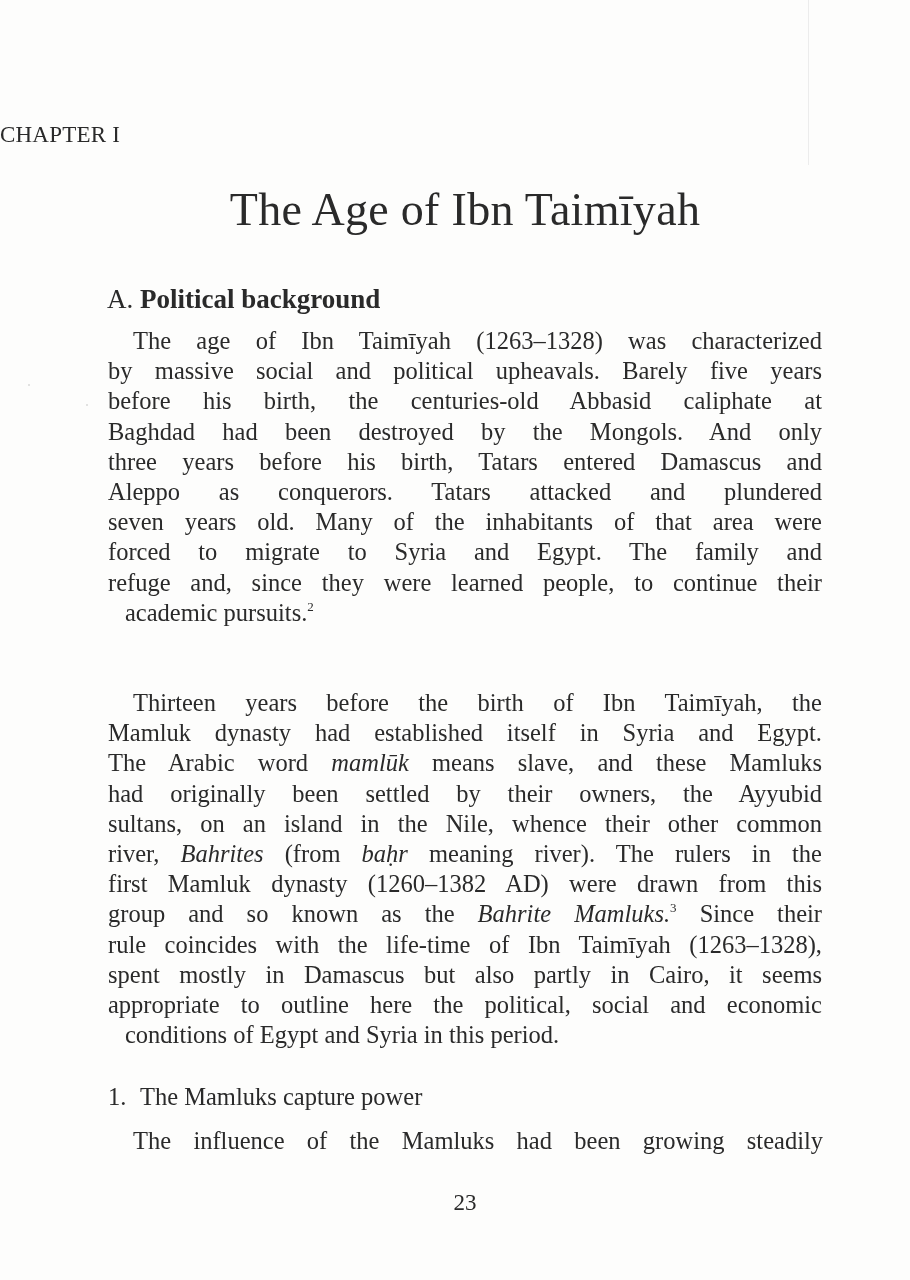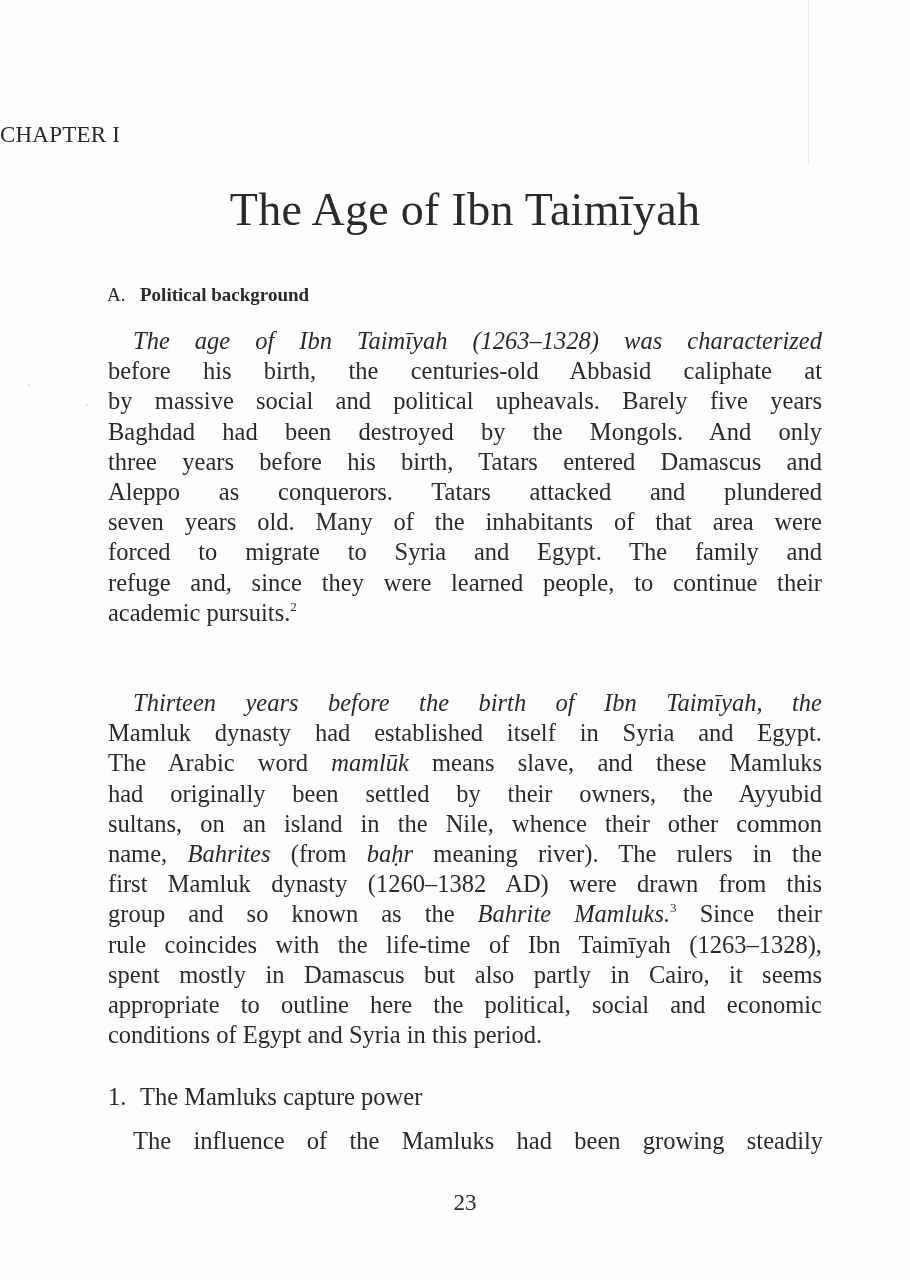--- a/index.html
+++ b/index.html
@@ -37,21 +37,21 @@
       left: 0;
       width: 930px;
       text-align: center;
       font-size: 46px;
       letter-spacing: 0.3px;
     }
     .section-heading {
       position: absolute;
       top: 284px;
       left: 107px;
-      font-size: 19px;
+      font-size: 27px;
     }
     .section-heading .letter {
       display: inline-block;
       width: 33px;
       font-weight: normal;
     }
     .section-heading .title {
       font-weight: bold;
     }
     .body-text {
@@ -65,24 +65,24 @@
     .para1 { top: 326px; }
     .para2 { top: 688px; }
     .line {
       display: block;
       text-align: justify;
       text-align-last: justify;
       white-space: nowrap;
     }
     .line.last {
       text-align-last: left;
+      margin-left: 17px;
     }
     .first-line {
       padding-left: 25px;
-      font-style: italic;
     }
     sup {
       font-size: 13px;
       vertical-align: 10px;
       line-height: 0;
     }
     .subsection {
       position: absolute;
       top: 1083px;
       left: 108px;
@@ -127,38 +127,38 @@
 
 <div class="chapter-label">CHAPTER I</div>
 <div class="chapter-title">The Age of Ibn Taimīyah</div>
 
 <div class="section-heading">
   <span class="letter">A.</span><span class="title">Political background</span>
 </div>
 
 <div class="body-text para1">
   <span class="line first-line">The age of Ibn Taimīyah (1263–1328) was characterized</span>
+  <span class="line">by massive social and political upheavals. Barely five years</span>
   <span class="line">before his birth, the centuries-old Abbasid caliphate at</span>
-  <span class="line">by massive social and political upheavals. Barely five years</span>
   <span class="line">Baghdad had been destroyed by the Mongols. And only</span>
   <span class="line">three years before his birth, Tatars entered Damascus and</span>
   <span class="line">Aleppo as conquerors. Tatars attacked and plundered</span>
   <span class="line">seven years old. Many of the inhabitants of that area were</span>
   <span class="line">forced to migrate to Syria and Egypt. The family and</span>
   <span class="line">refuge and, since they were learned people, to continue their</span>
   <span class="line last"><span>academic pursuits.</span><sup>2</sup></span>
 </div>
 
 <div class="body-text para2">
   <span class="line first-line">Thirteen years before the birth of Ibn Taimīyah, the</span>
   <span class="line">Mamluk dynasty had established itself in Syria and Egypt.</span>
   <span class="line"><span>The Arabic word </span><i>mamlūk</i><span> means slave, and these Mamluks</span></span>
   <span class="line">had originally been settled by their owners, the Ayyubid</span>
   <span class="line">sultans, on an island in the Nile, whence their other common</span>
-  <span class="line"><span>name, </span><i>Bahrites</i><span> (from </span><i>baḥr</i><span> meaning river). The rulers in the</span></span>
+  <span class="line"><span>river, </span><i>Bahrites</i><span> (from </span><i>baḥr</i><span> meaning river). The rulers in the</span></span>
   <span class="line">first Mamluk dynasty (1260–1382 AD) were drawn from this</span>
   <span class="line"><span>group and so known as the </span><i>Bahrite Mamluks.</i><sup>3</sup><span> Since their</span></span>
   <span class="line">rule coincides with the life-time of Ibn Taimīyah (1263–1328),</span>
   <span class="line">spent mostly in Damascus but also partly in Cairo, it seems</span>
   <span class="line">appropriate to outline here the political, social and economic</span>
   <span class="line last">conditions of Egypt and Syria in this period.</span>
 </div>
 
 <div class="subsection">
   <span class="num">1.</span><span>The Mamluks capture power</span>

